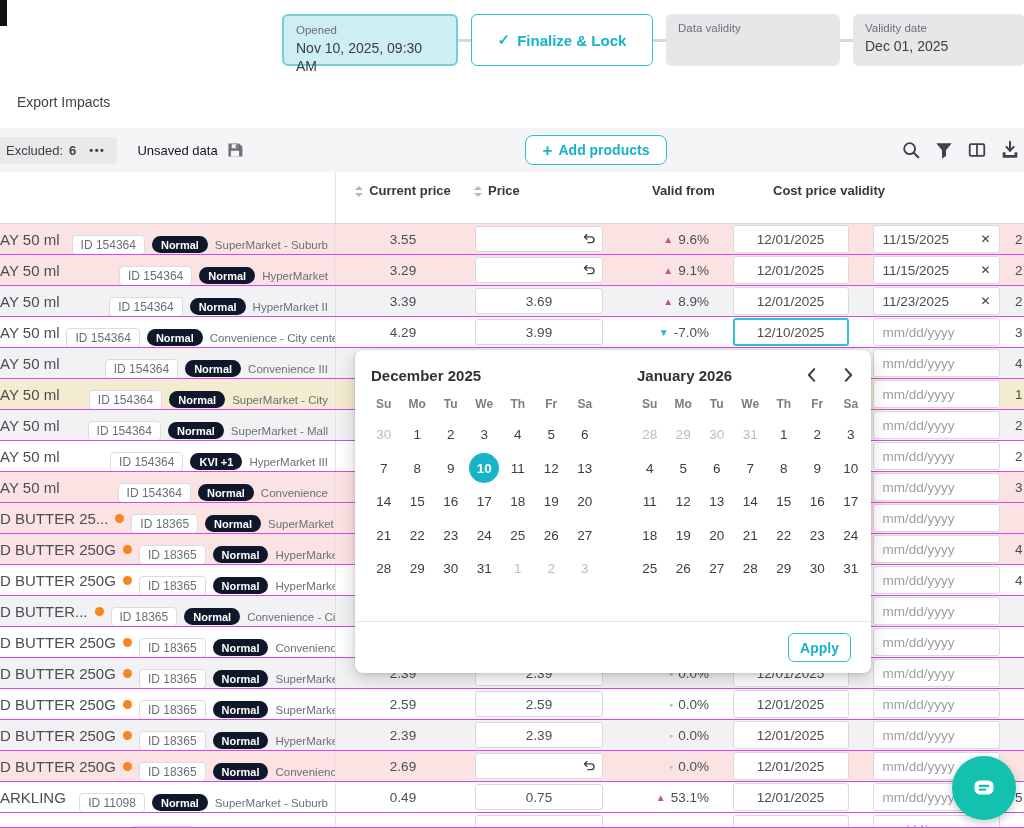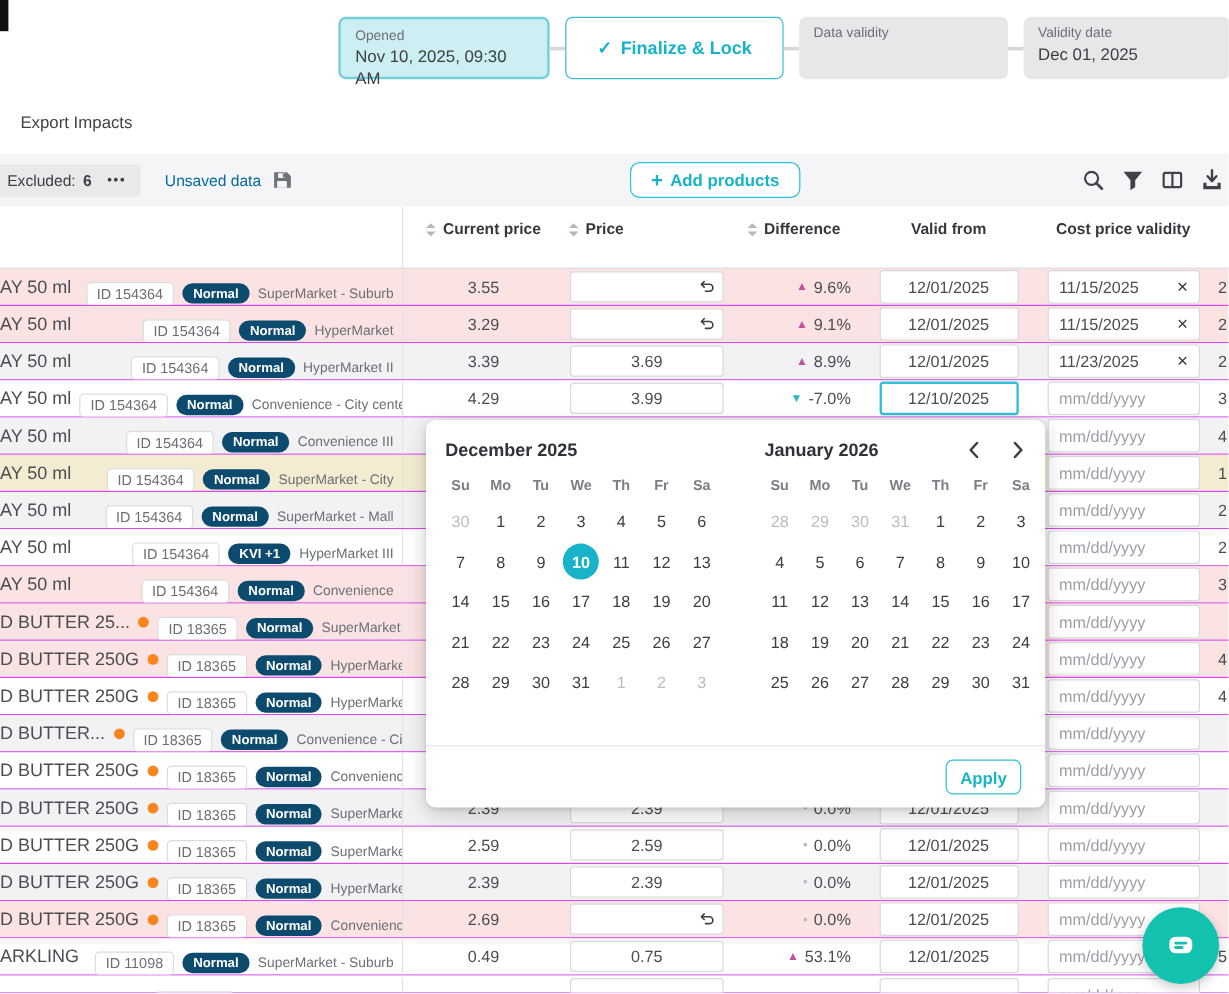--- a/index.html
+++ b/index.html
@@ -25,21 +25,21 @@
   
   .page-title{ position:absolute; left:17px; top:94px; font-size:14px; color:#3f4247; }
 
   
   .toolbar{ position:absolute; left:0; top:128px; width:1024px; height:44px; background:#f5f5f7;
     display:flex; align-items:center; }
   .excluded-pill{ margin-left:-4px; background:#e9e9eb; border-radius:4px; padding:6px 12px 6px 10px;
     display:flex; align-items:center; gap:4px; font-size:13px; color:#3c4043; cursor:pointer; }
   .excluded-pill b{ margin-left:2px; }
   .more-dots{ margin-left:9px; font-size:11px; font-weight:bold; letter-spacing:1.5px; color:#3c4043; }
-  .unsaved{ margin-left:20px; display:flex; align-items:center; gap:8px; font-size:13px; color:#0369a1; }
+  .unsaved{ margin-left:20px; display:flex; align-items:center; gap:8px; font-size:13px; color:#0f172a; }
   .add-btn{ position:absolute; left:525px; top:7px; width:142px; height:30px; background:#fff;
     border:1.5px solid #2cc0d4; border-radius:8px; color:#17b3c9; font-weight:bold; font-size:14px;
     display:flex; align-items:center; justify-content:center; gap:6px; cursor:pointer; }
   .add-plus{ font-size:17px; font-weight:bold; line-height:1; }
   .tb-icons{ position:absolute; right:4px; top:12px; display:flex; gap:13px; align-items:center; }
   .tb-icons .ic{ width:20px; height:20px; cursor:pointer; }
 
   
   .thead{ position:absolute; left:0; top:172px; width:1024px; height:52px; background:#fff;
     border-bottom:1px solid #d9d9db; display:flex; }
@@ -64,21 +64,21 @@
   .bg-pink{ background:#fbe3e3; } .bg-gray{ background:#f2f2f4; }
   .bg-white{ background:#fff; } .bg-tan{ background:#f3ecd1; }
   .cell{ height:100%; display:flex; align-items:center; }
   .partial .cell{ height:auto; }
   .c-name{ width:336px; border-right:1px solid #e3e3e5; gap:7px; overflow:hidden; }
   .pname{ font-size:15px; color:#4a4d52; white-space:nowrap; }
   .odot{ width:9px; height:9px; border-radius:50%; background:#f8851d; flex:none; }
   .meta{ margin-left:auto; display:flex; align-items:center; gap:7px; padding-right:7px;margin-top:11px; }
   .idb{ border:1px solid #dcdcde; background:#fff; border-radius:4px; padding:2px 8px;
     font-size:12px; color:#6b6f75; white-space:nowrap; }
-  .tbadge{ background:#0c4a6e; color:#fff; font-size:11px; font-weight:bold; border-radius:10px;
+  .tbadge{ background:#0f172a; color:#fff; font-size:11px; font-weight:bold; border-radius:10px;
     padding:2.5px 9px; white-space:nowrap; }
   .mkt{ font-size:11.5px; color:#6b6f75; white-space:nowrap; }
   .c-current{ width:134px; justify-content:center; font-size:13.5px; color:#4a4d52; }
   .c-price{ width:138px; justify-content:center; }
   .inp{ background:#fff; border:1px solid #d9d9db; border-radius:3px; display:flex; align-items:center;
     justify-content:center; font-size:13.5px; color:#4a4d52; position:relative; cursor:text; }
   .price-inp{ width:128px; height:26px; }
   .undo{ position:absolute; right:5px; top:50%; transform:translateY(-50%); display:flex; cursor:pointer; }
   .c-diff{ width:107px; justify-content:flex-end; gap:5px; font-size:13.5px; color:#4a4d52;
     padding-right:6px; }
@@ -201,27 +201,20 @@
           <span class="tri-dn"></span>
         </span>
       <span>Current price</span>
     </div>
     <div class="th th-price">
       <span class="sort">
           <span class="tri-up"></span>
           <span class="tri-dn"></span>
         </span>
       <span>Price</span>
-    </div>
-    <div class="th th-diff">
-      <span class="sort">
-          <span class="tri-up"></span>
-          <span class="tri-dn"></span>
-        </span>
-      <span>Difference</span>
     </div>
     <div class="th th-valid">
       <span>Valid from</span>
     </div>
     <div class="th th-cost">
       <span>Cost price validity</span>
     </div>
     <div class="th th-tail"></div>
   </div>
 

